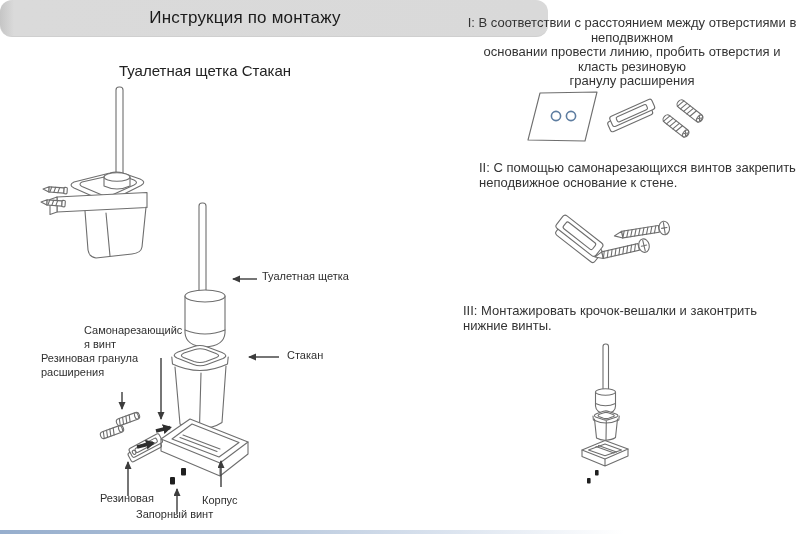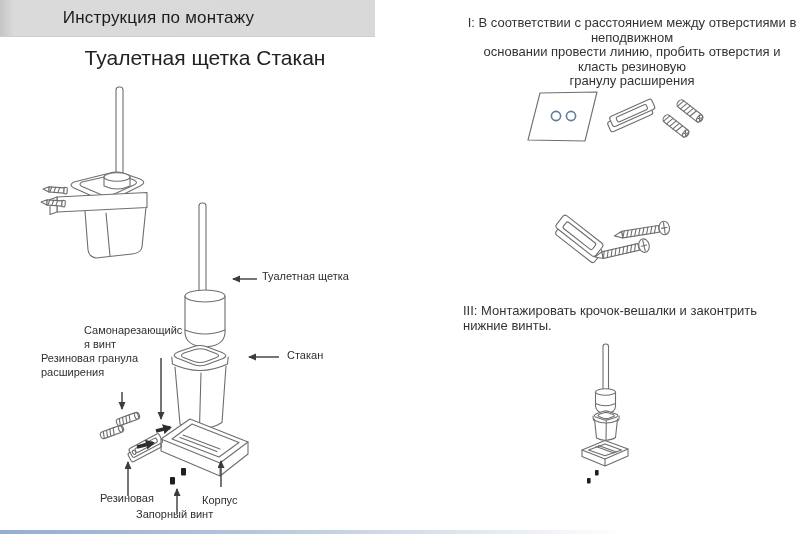--- a/index.html
+++ b/index.html
@@ -2,32 +2,33 @@
 <html><head>
 <meta charset="utf-8">
 <style>
   html,body { margin:0; padding:0; background:#ffffff; }
   #page {
     position:relative; width:800px; height:534px; overflow:hidden;
     background:#ffffff; font-family:"Liberation Sans", sans-serif; color:#2f2f2f;
   }
   
   #header-bar {
-    position:absolute; left:0; top:0; width:375px; height:36px;
+    position:absolute; left:0; top:0; width:548px; height:36px;
     background:linear-gradient(90deg,#c5c5c5 0,#dadada 14px,#d9d9d9 100%);
     border-bottom:1px solid #cfcfcf;
+    border-radius:12px;
   }
   #page-title {
     width:100%; height:36px; line-height:36px; text-align:center;
     padding-right:58px; box-sizing:border-box;
     font-size:17px; color:#1b1b1b; letter-spacing:.2px;
   }
   #product-subtitle {
-    position:absolute; left:55px; top:46px; width:300px; text-align:center;
-    font-size:21px; color:#222222;
+    position:absolute; left:55px; top:62px; width:300px; text-align:center;
+    font-size:15px; color:#222222;
   }
   
   .lbl {
     position:absolute; font-size:11px; line-height:13.5px; color:#2f2f2f;
     white-space:pre-line;
   }
   #label-screw { left:84px; top:324px; width:112px; }
   #label-granule { left:41px; top:352px; }
   #label-brush { left:262px; top:270px; }
   #label-cup { left:287px; top:349px; }
@@ -204,20 +205,22 @@
       </g>
       <g class="ln wf" transform="translate(163,41) rotate(38)">
         <rect x="-15" y="-4.2" width="30" height="8.4" rx="3.6"></rect>
         <path d="M-11,-4.2 L-12.8,4.2 M-7,-4.2 L-8.8,4.2 M-3,-4.2 L-4.8,4.2 M1,-4.2 L-0.8,4.2 M5,-4.2 L3.2,4.2"></path>
         <ellipse cx="12" cy="0" rx="2.2" ry="4"></ellipse>
         <path d="M10.6,-1.6 L13.4,1.6 M10.6,1.6 L13.4,-1.6"></path>
       </g>
     </g>
   </svg>
 
+  <div class="step-text" id="step-2-text">II: С помощью самонарезающихся винтов закрепить
+неподвижное основание к стене.</div>
 
   <svg id="s2-svg" width="145" height="75" viewBox="0 0 145 75">
     <g class="ln wf" transform="translate(33,35) rotate(-52)">
       <rect x="-13.5" y="-23" width="16" height="49" rx="3"></rect>
       <rect x="-8" y="-27" width="16" height="50" rx="3"></rect>
       <rect x="-4" y="-20.5" width="8" height="37" rx="2"></rect>
     </g>
     <g>
       <g class="ln wf" transform="translate(97,29) rotate(-9)">
         <polygon points="-31,0 -23,-3.4 -23,3.4"></polygon>

